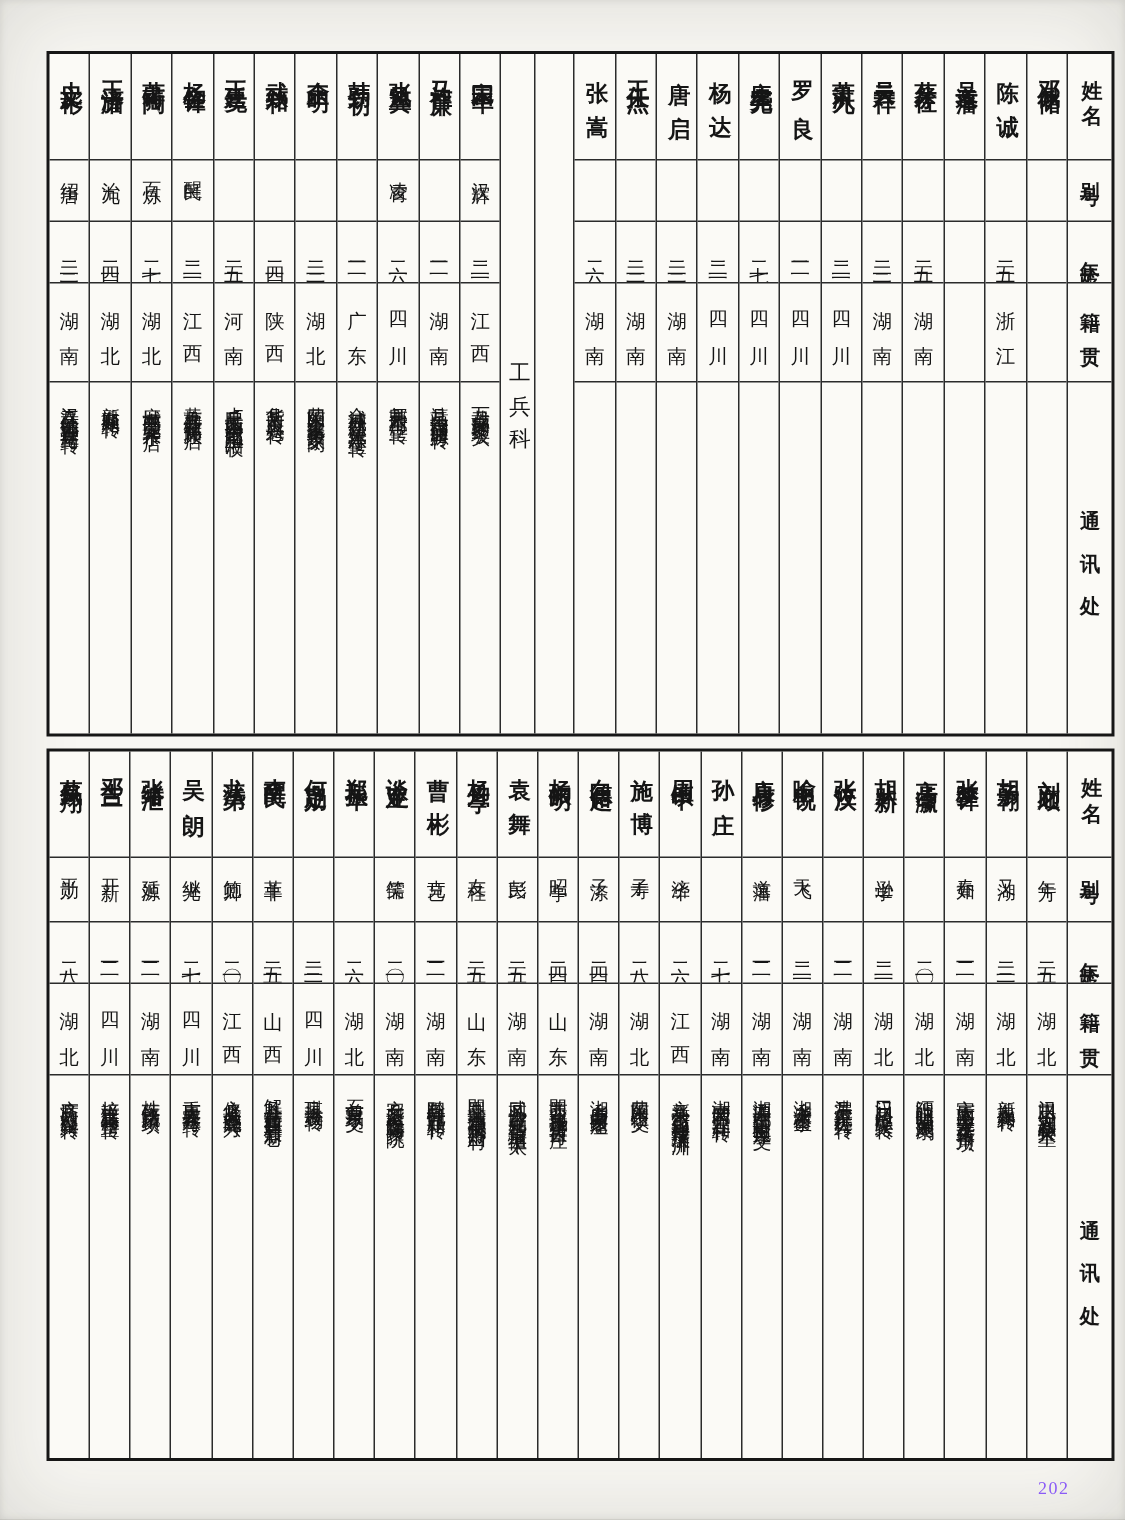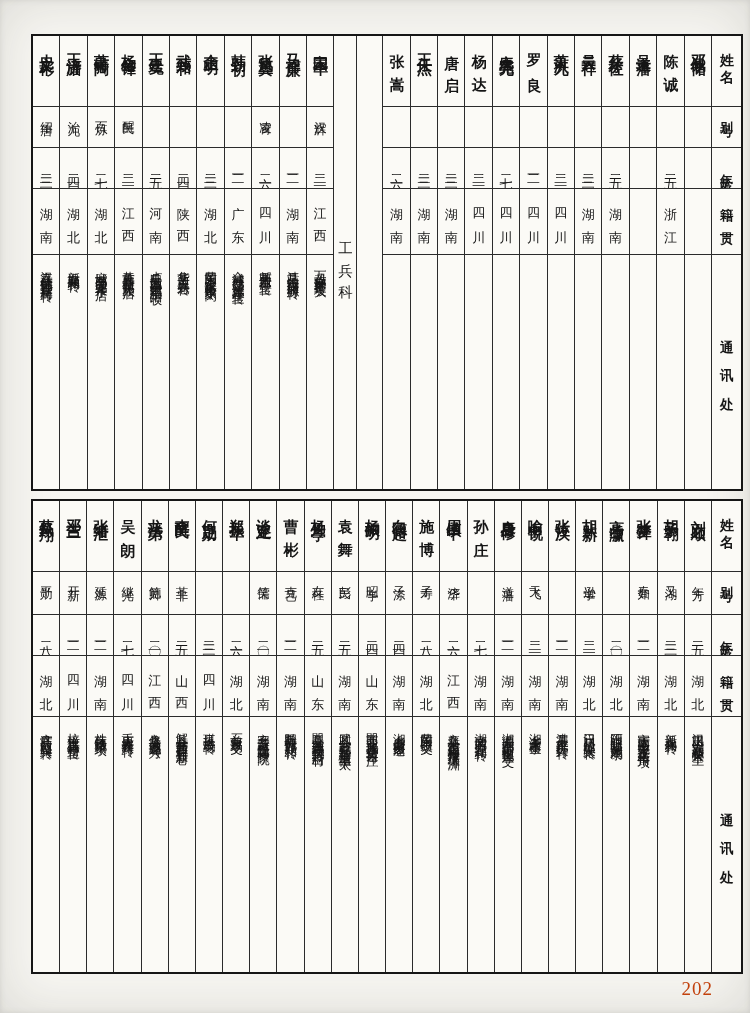--- a/index.html
+++ b/index.html
@@ -43,21 +43,21 @@
   .hdr .vtext { font-weight:bold; }
   .hdr .c-name .vtext  { font-size:14px; letter-spacing:1.2em; }
   .hdr .c-alias .vtext { font-size:13px; letter-spacing:.3em; }
   .hdr .c-age .vtext   { font-size:13px; letter-spacing:.3em; }
   .hdr .c-place .vtext { font-size:13.5px; letter-spacing:1.8em; }
   .hdr .c-addr { align-items:center; padding-top:0; }
   .hdr .c-addr .vtext { font-size:13.5px; letter-spacing:2.1em; }
 
   .section-col .vtext { font-size:14.5px; letter-spacing:1.5em; }
 
-  .pageno { position:absolute; right:37px; bottom:13px; font-size:19px; letter-spacing:1px; color:#c2410c; }
+  .pageno { position:absolute; right:37px; bottom:13px; font-size:12px; letter-spacing:1px; color:#8b5cf6; }
 </style>
 </head>
 <body>
 
 <div class="page">
   <div class="tbl" id="tbl-top">
       <div class="col">
         <div class="cell c-name">
           <span class="vtext">史文彬</span>
         </div>

